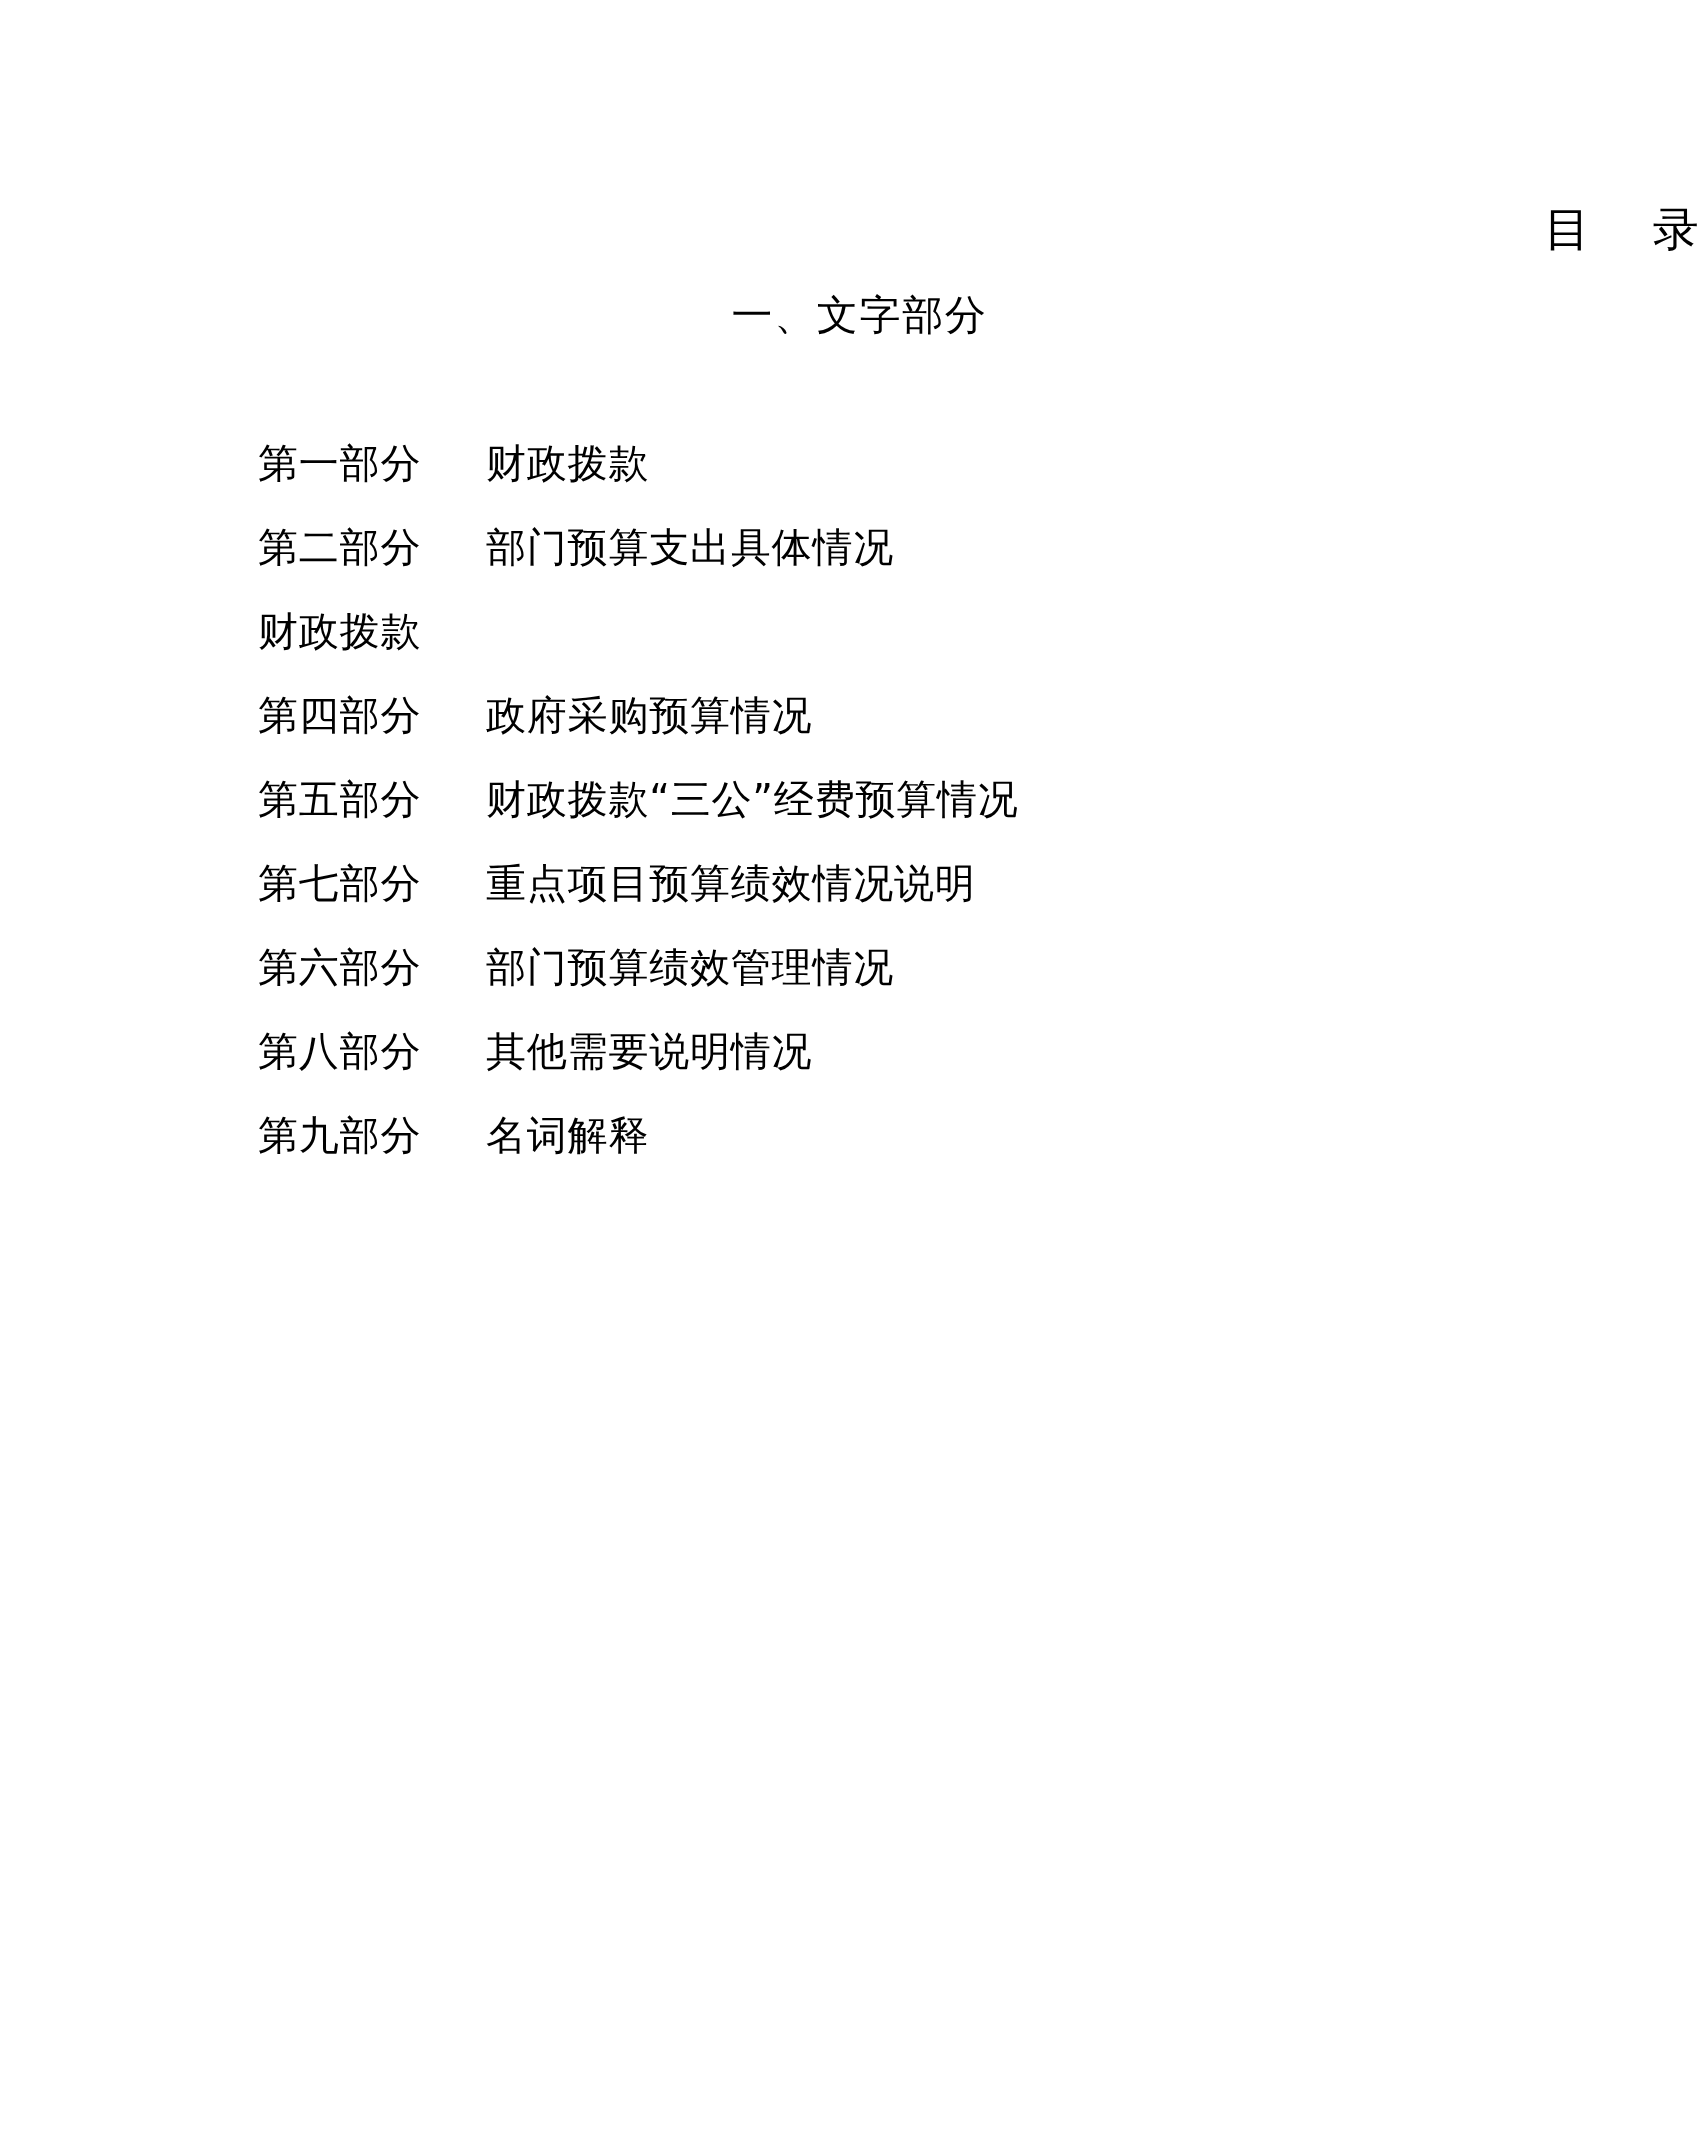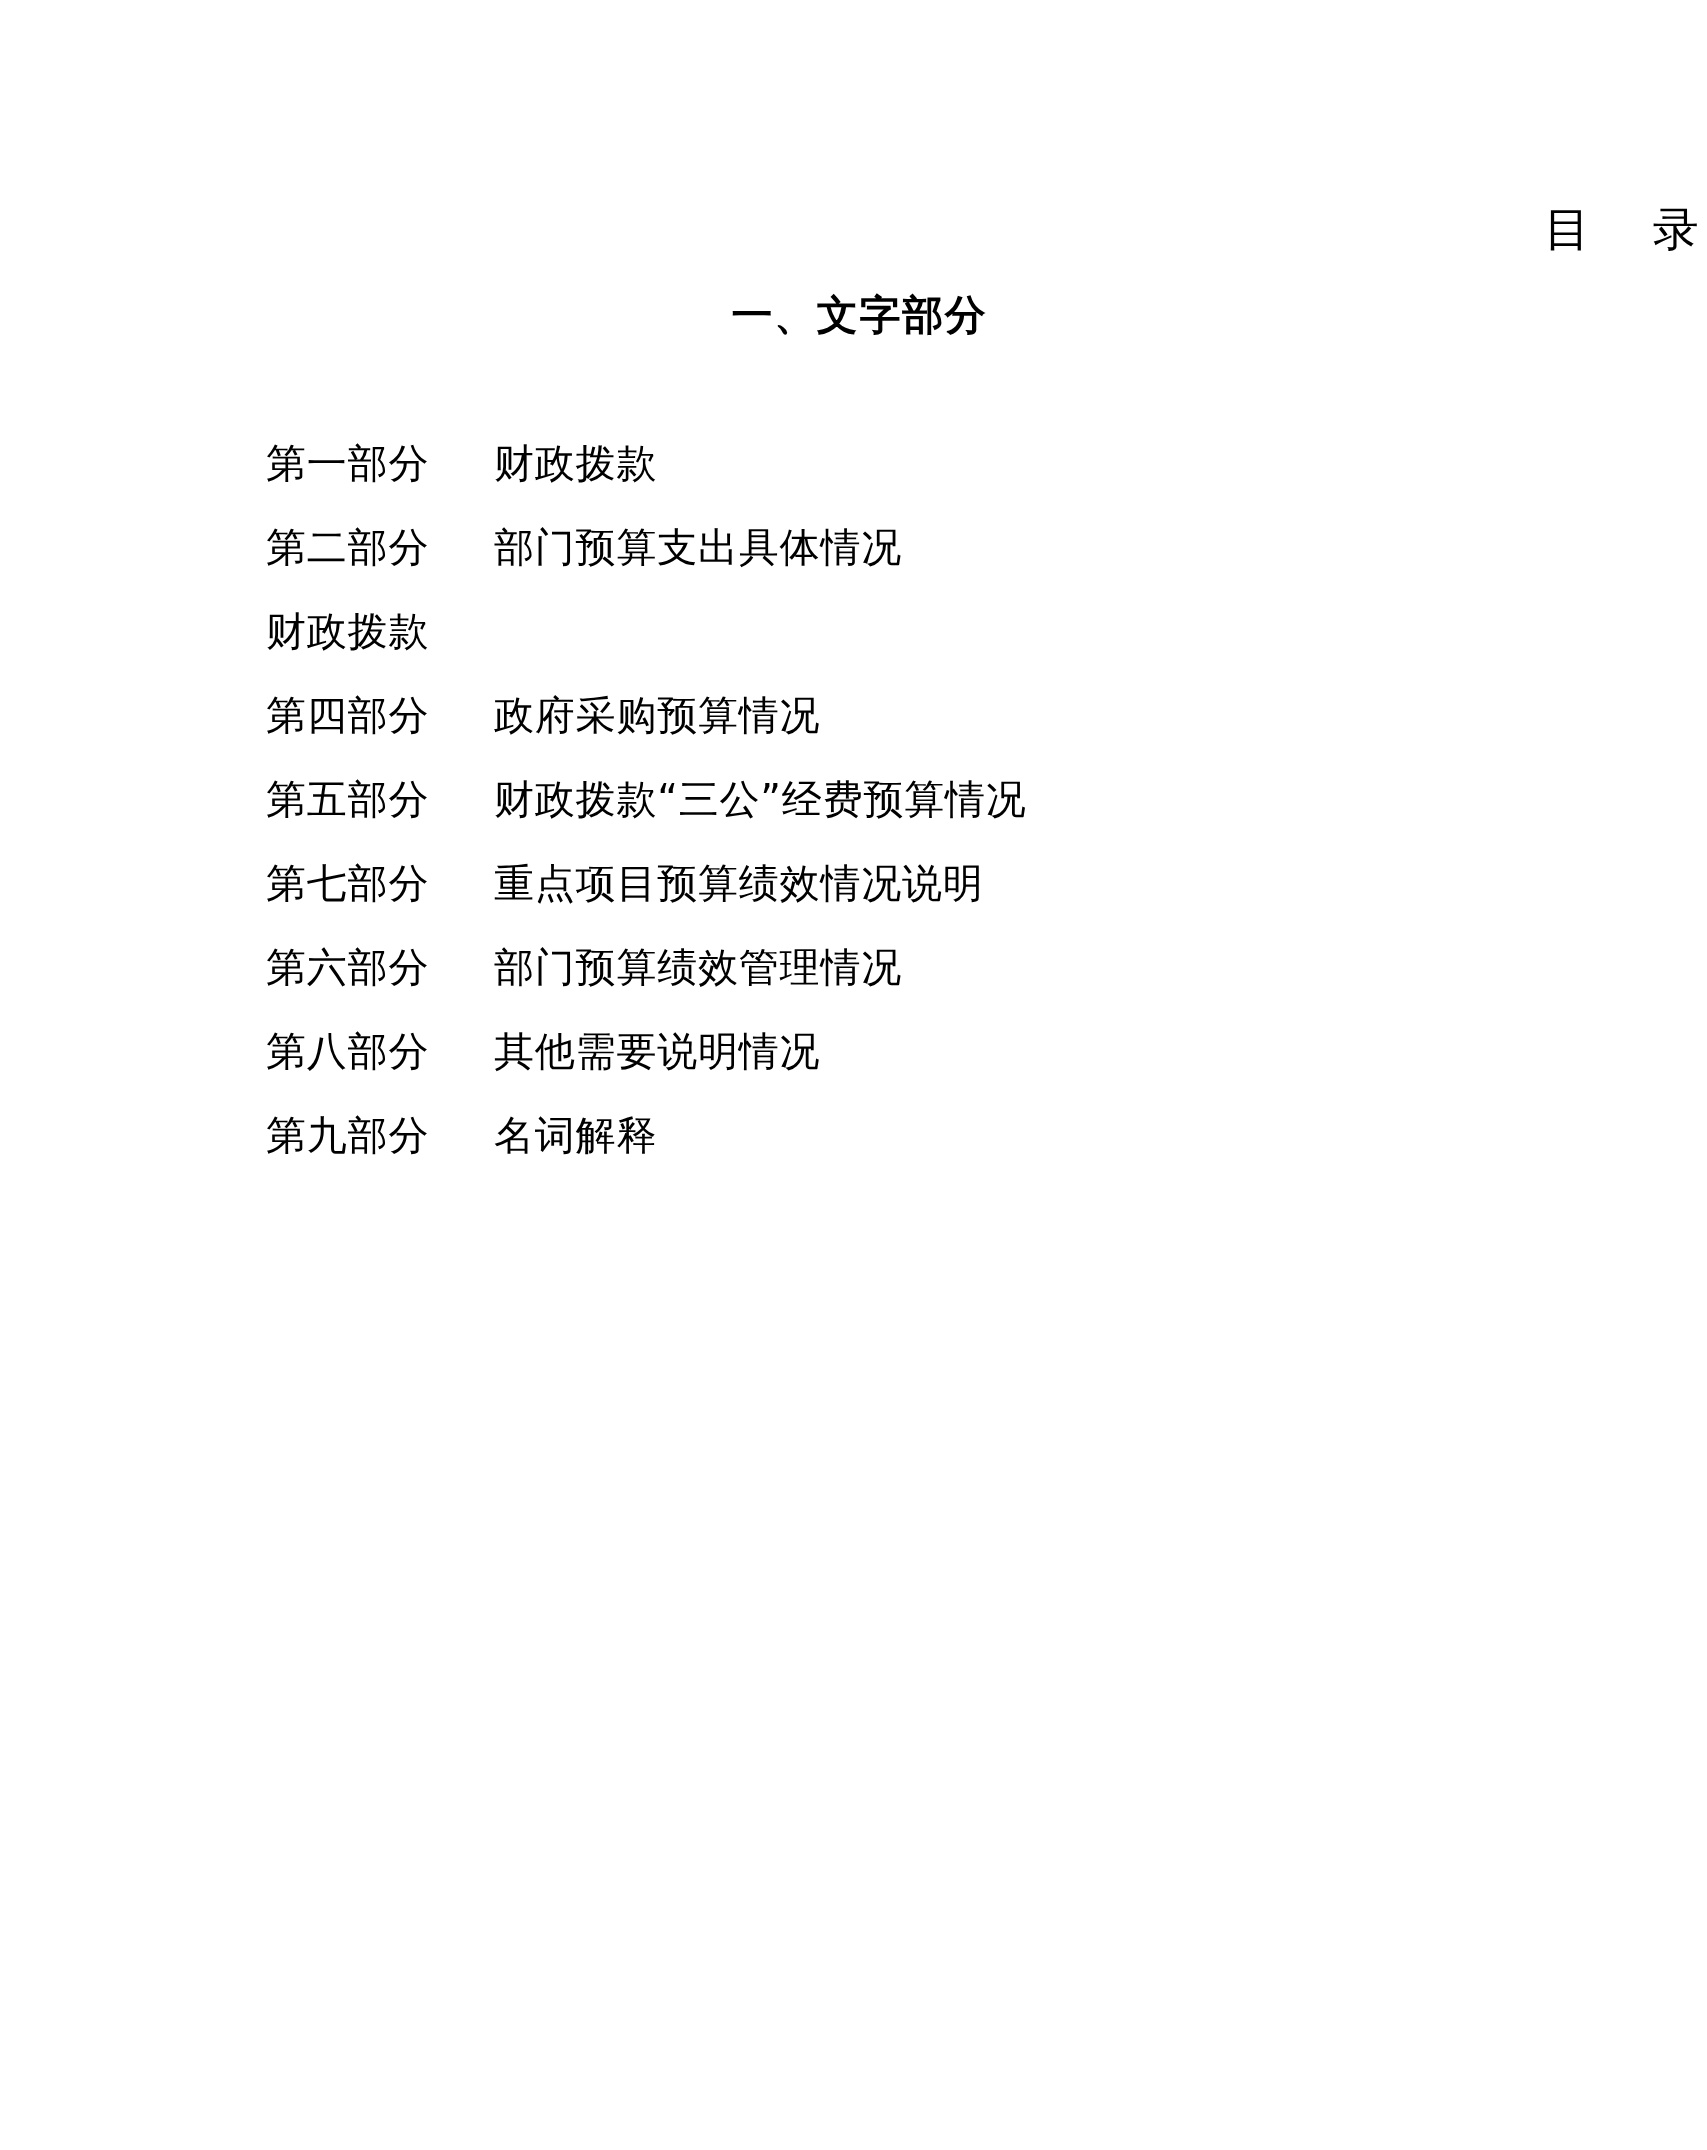--- a/index.html
+++ b/index.html
@@ -28,21 +28,21 @@
     padding-top: 202px;
     font-weight: 400;
   }
   .doc-subtitle {
     text-align: center;
     font-size: 41px;
     line-height: 1.2;
     margin: 0;
     padding-top: 34px;
     letter-spacing: 0.04em;
-    font-weight: 700;
+    font-weight: 400;
     padding-left: 12px;
   }
   .toc {
     margin: 0;
     padding: 0;
     list-style: none;
     padding-top: 103px;
   }
   .toc-item {
     display: flex;
@@ -50,21 +50,20 @@
     font-size: 40px;
     line-height: 1.0;
     padding-left: 258px;
     margin-bottom: 44px;
     letter-spacing: 0.02em;
   }
   .toc-part {
     flex: 0 0 auto;
     width: 228px;
     white-space: nowrap;
-    margin-left: 8px;
   }
   .toc-label {
     flex: 0 1 auto;
     white-space: nowrap;
   }
 </style>
 </head>
 <body>
 
 <div class="page">

